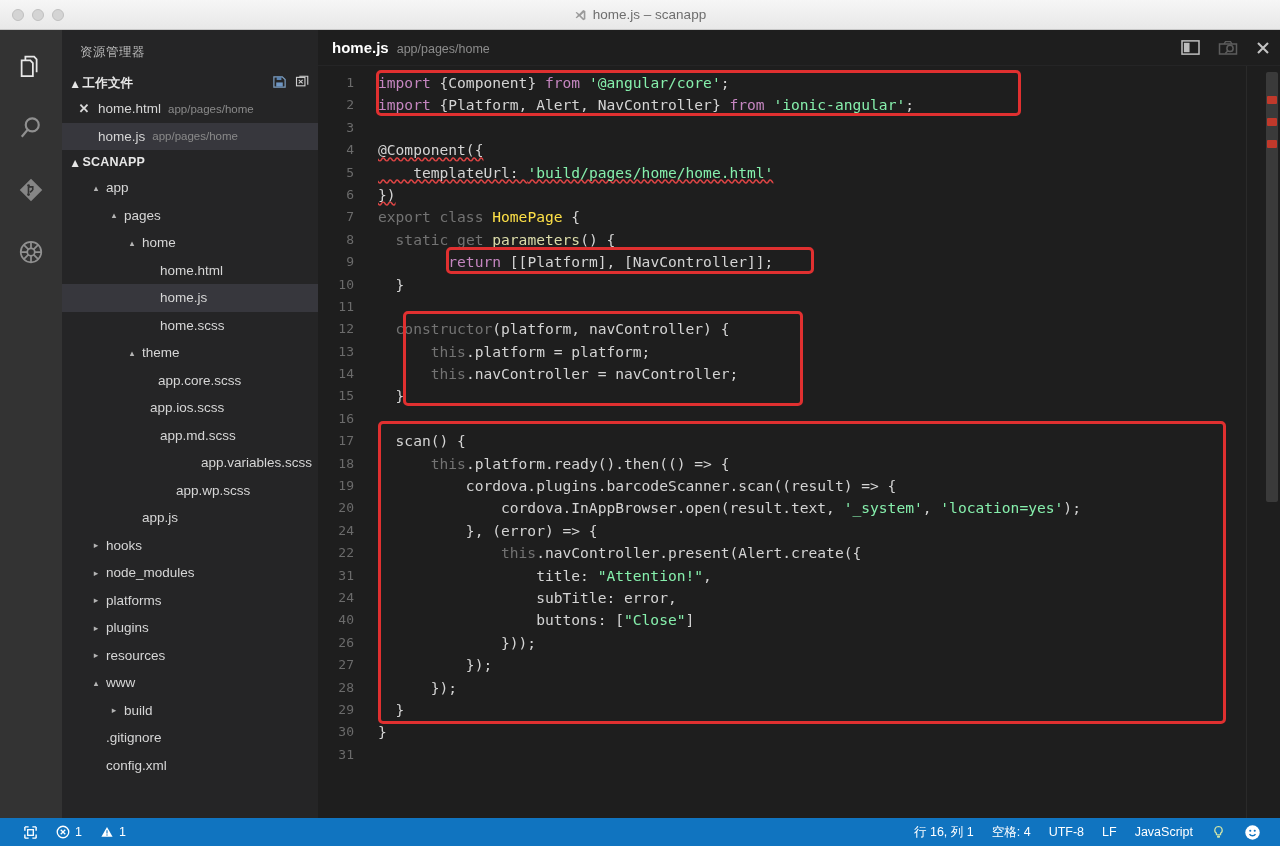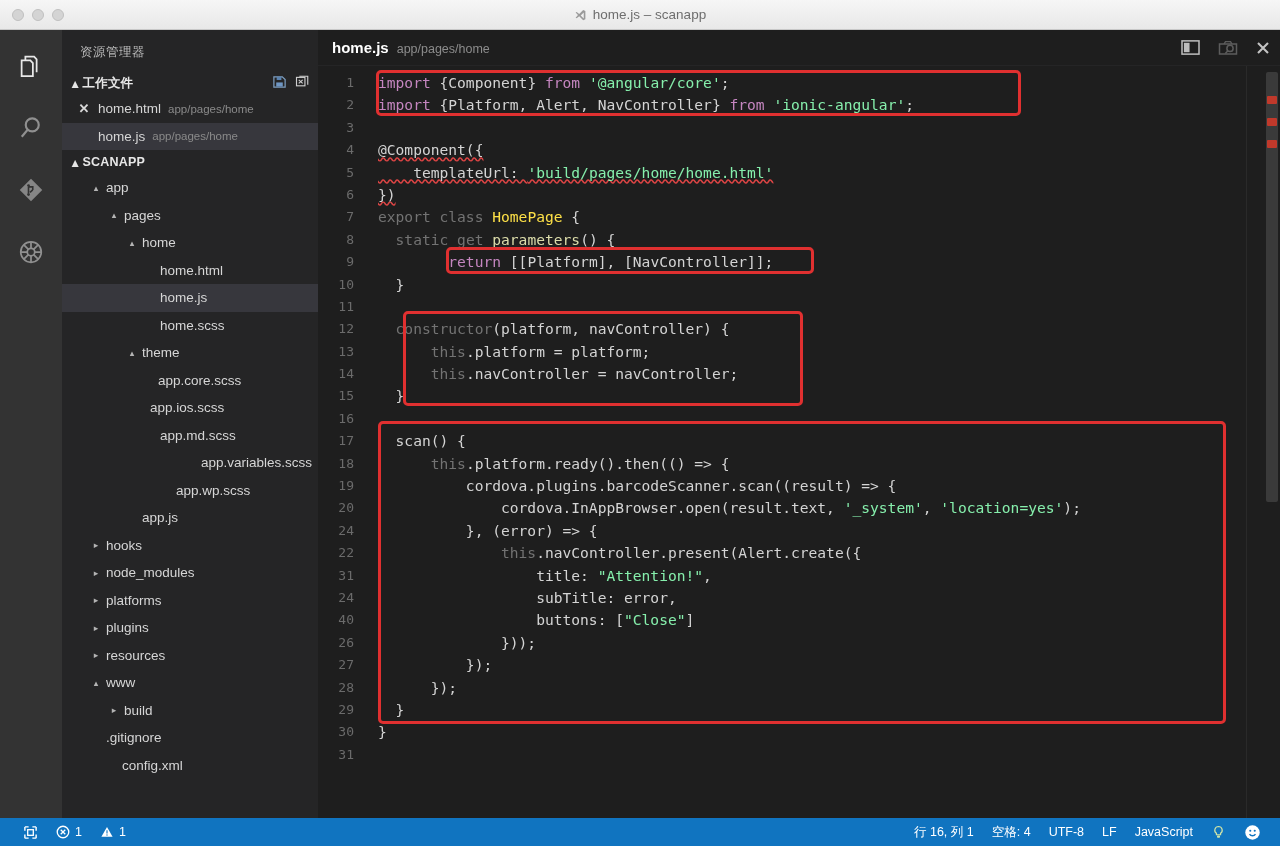--- a/index.html
+++ b/index.html
@@ -353,21 +353,21 @@
           <div class="row" style="padding-left: 46px;">
             <span class="twist">▸</span>
             <span class="nm" style="margin-left: 4px;">build</span>
           </div>
           <div class="row" style="padding-left: 28px;">
             <span class="twist"></span>
             <span class="nm" style="margin-left: 4px;">.gitignore</span>
           </div>
           <div class="row" style="padding-left: 28px;">
             <span class="twist"></span>
-            <span class="nm" style="margin-left: 20px;">config.xml</span>
+            <span class="nm" style="margin-left: 4px;">config.xml</span>
           </div>
         </div>
     </div>
 
     <div class="editor-area">
       <div class="tabbar">
         <div class="bc">
           <span class="f">home.js</span>
           <span class="p">app/pages/home</span>
         </div>

